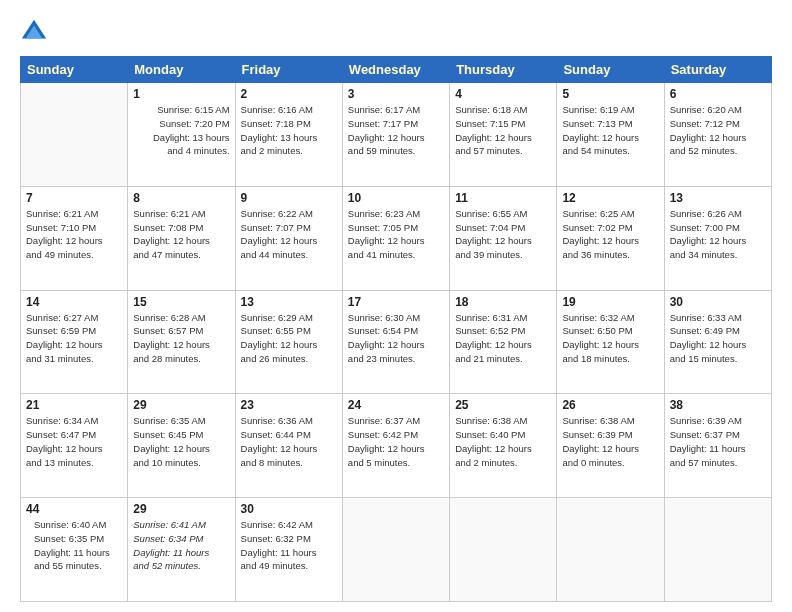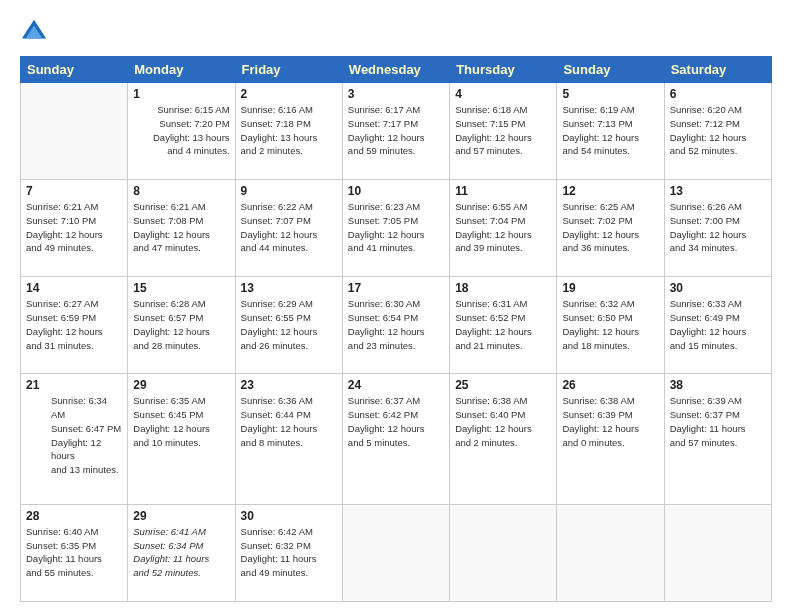--- a/index.html
+++ b/index.html
@@ -271,21 +271,21 @@
             <span class="day-num">30</span>
             <div class="day-info" style="white-space: pre-line;">Sunrise: 6:33 AM
 Sunset: 6:49 PM
 Daylight: 12 hours
 and 15 minutes.</div>
           </td>
         </tr>
         <tr>
           <td>
             <span class="day-num">21</span>
-            <div class="day-info" style="white-space: pre-line; margin-left: 25px;">Sunrise: 6:34 AM
+            <div class="day-info" style="white-space: pre-line;">Sunrise: 6:34 AM
 Sunset: 6:47 PM
 Daylight: 12 hours
 and 13 minutes.</div>
           </td>
           <td>
             <span class="day-num">29</span>
             <div class="day-info" style="white-space: pre-line;">Sunrise: 6:35 AM
 Sunset: 6:45 PM
 Daylight: 12 hours
 and 10 minutes.</div>
@@ -321,22 +321,22 @@
           <td>
             <span class="day-num">38</span>
             <div class="day-info" style="white-space: pre-line;">Sunrise: 6:39 AM
 Sunset: 6:37 PM
 Daylight: 11 hours
 and 57 minutes.</div>
           </td>
         </tr>
         <tr>
           <td>
-            <span class="day-num">28</span>
-            <div class="day-info" style="white-space: pre-line;">Sunrise: 6:40 AM
+            <span class="day-num">44</span>
+            <div class="day-info" style="white-space: pre-line; margin-left: 8px;">Sunrise: 6:40 AM
 Sunset: 6:35 PM
 Daylight: 11 hours
 and 55 minutes.</div>
           </td>
           <td>
             <span class="day-num">29</span>
             <div class="day-info" style="white-space: pre-line; font-style: italic;">Sunrise: 6:41 AM
 Sunset: 6:34 PM
 Daylight: 11 hours
 and 52 minutes.</div>

